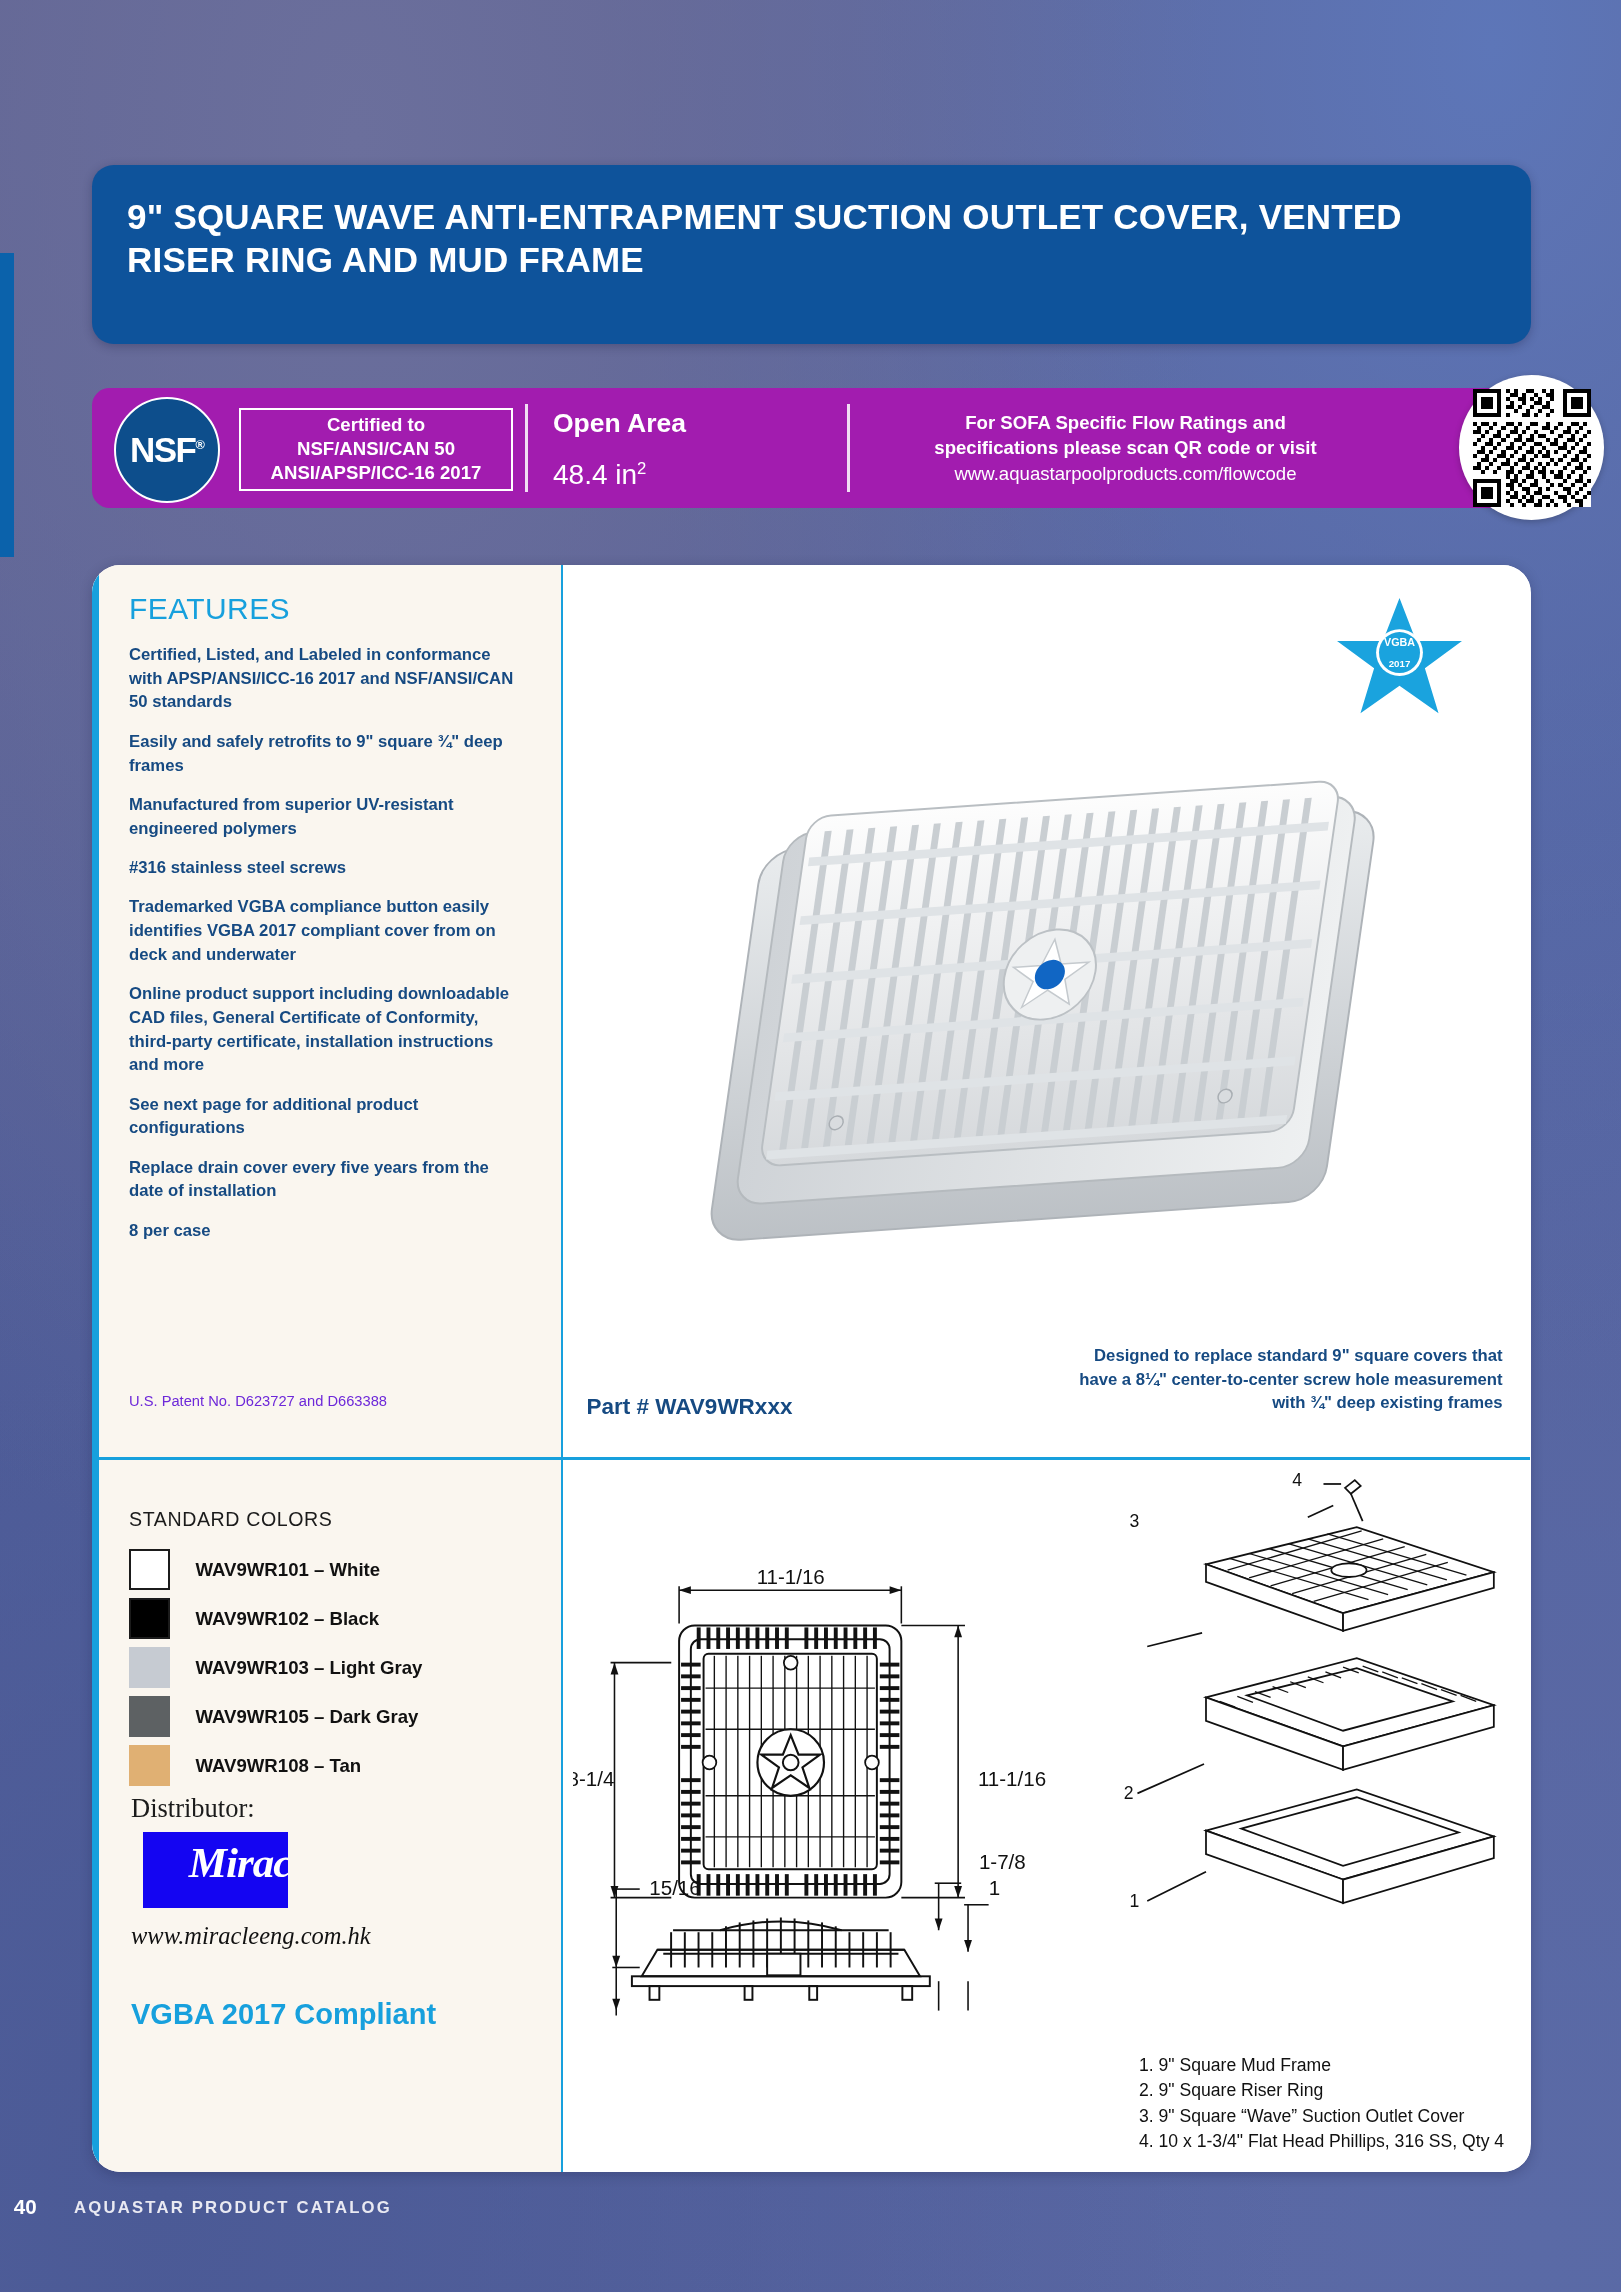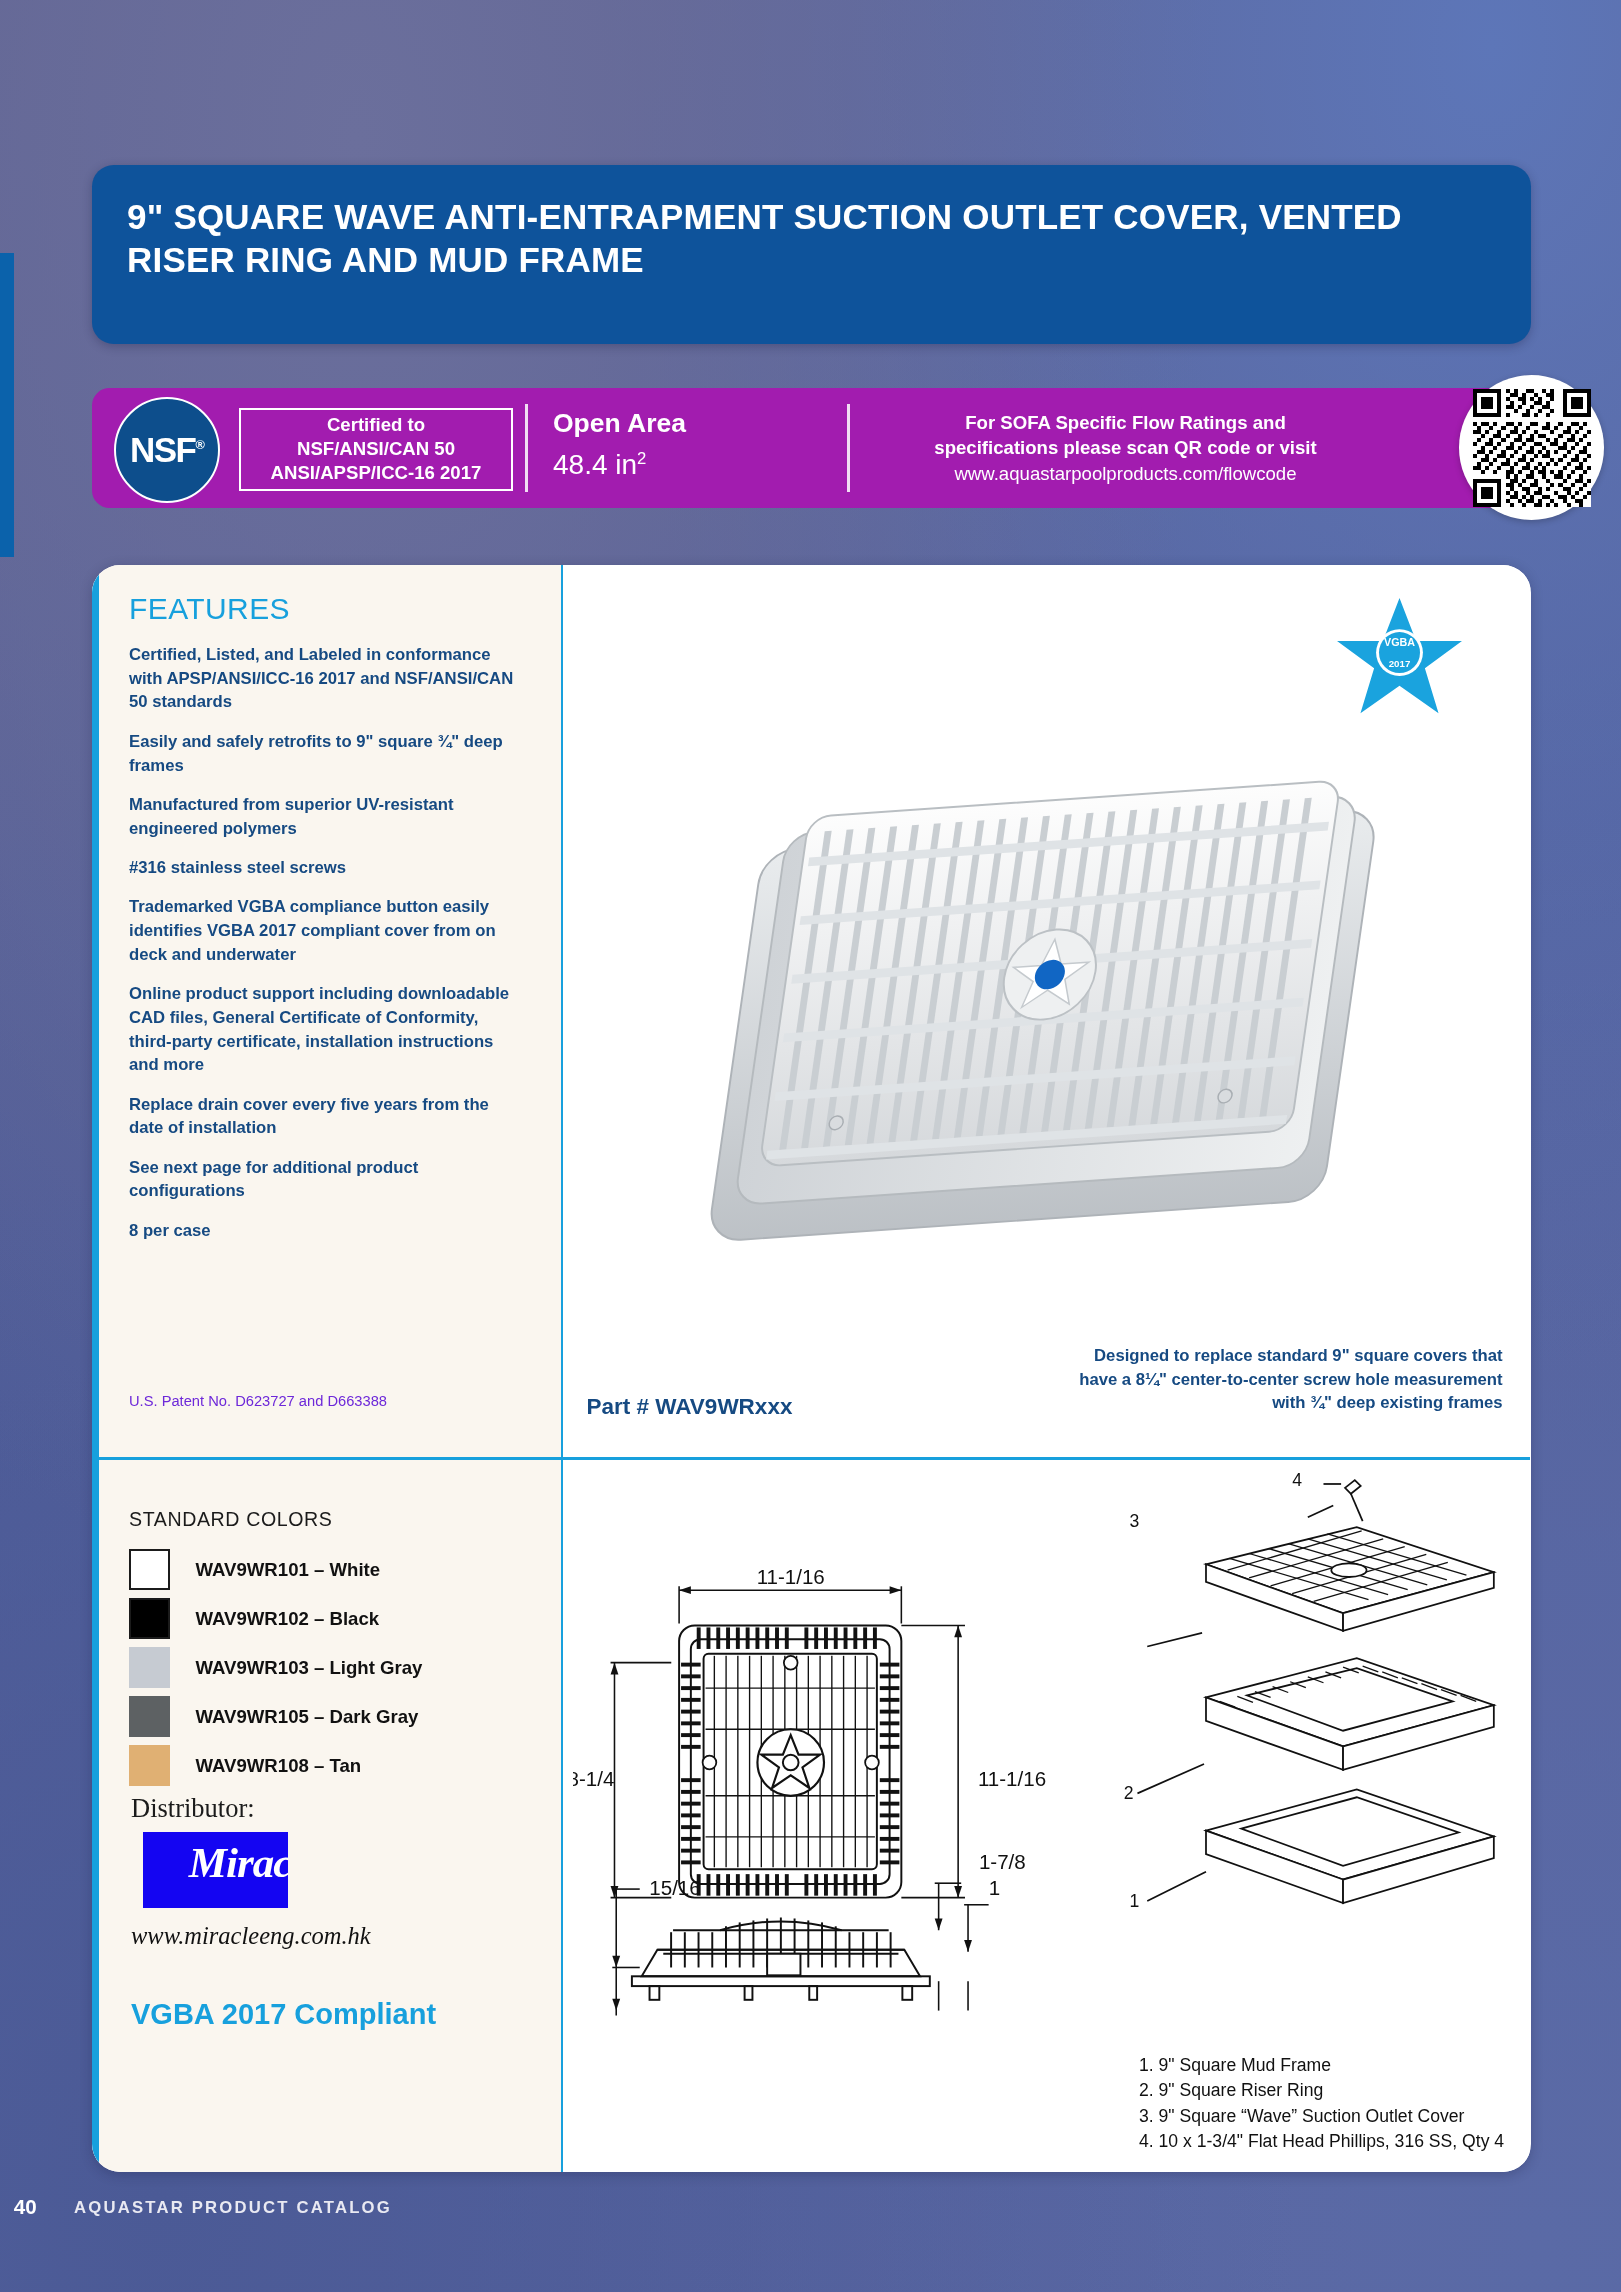--- a/index.html
+++ b/index.html
@@ -49,21 +49,21 @@
     position:absolute;left:147px;top:19.6px;width:270px;height:79px;
     border:2.9px solid #ffffff;display:flex;flex-direction:column;
     align-items:center;justify-content:center;
   }
   .cert-box div{color:#fff;font-size:18.6px;font-weight:700;line-height:1.28;white-space:nowrap;}
   .divider-v{position:absolute;top:15.7px;width:2.9px;height:88px;background:#ffffff;opacity:.85;}
   .open-area{
     position:absolute;left:461px;top:19.6px;width:265px;text-align:left;color:#fff;
   }
   .open-area .oa-title{font-size:26.5px;font-weight:700;}
-  .open-area .oa-val{font-size:28px;font-weight:400;margin-top:10px;}
+  .open-area .oa-val{font-size:28px;font-weight:400;margin-top:20px;}
   .open-area .oa-val sup{font-size:16.7px;}
   .sofa{
     position:absolute;left:774px;top:21.6px;width:519px;text-align:center;color:#fff;
   }
   .sofa .l1,.sofa .l2{font-size:18.6px;font-weight:700;line-height:1.38;}
   .sofa .l3{font-size:18.6px;font-weight:400;line-height:1.42;}
   .qr-wrap{
     position:absolute;left:1367px;top:-12.7px;width:145px;height:145px;border-radius:50%;
     background:#ffffff;display:flex;align-items:center;justify-content:center;
     box-shadow:0 2px 5.9px rgba(0,0,0,.22);
@@ -430,22 +430,22 @@
 
       <div class="features-title">FEATURES</div>
 
       <div class="feat-list">
         <div class="feat">Certified, Listed, and Labeled in conformance with APSP/ANSI/ICC-16 2017 and NSF/ANSI/CAN 50 standards</div>
         <div class="feat">Easily and safely retrofits to 9" square ¾" deep frames</div>
         <div class="feat">Manufactured from superior UV-resistant engineered polymers</div>
         <div class="feat">#316 stainless steel screws</div>
         <div class="feat">Trademarked VGBA compliance button easily identifies VGBA 2017 compliant cover from on deck and underwater</div>
         <div class="feat">Online product support including downloadable CAD files, General Certificate of Conformity, third-party certificate, installation instructions and more</div>
+        <div class="feat">See next page for additional product configurations</div>
         <div class="feat">Replace drain cover every five years from the date of installation</div>
-        <div class="feat">See next page for additional product configurations</div>
         <div class="feat">8 per case</div>
       </div>
 
       <div class="patent">U.S. Patent No. D623727 and D663388</div>
 
       <div class="colors-title">STANDARD COLORS</div>
       <div class="color-list">
         <div class="color-row">
           <div class="swatch" style="background:#ffffff"></div>
           <div class="color-label">WAV9WR101 – White</div>

